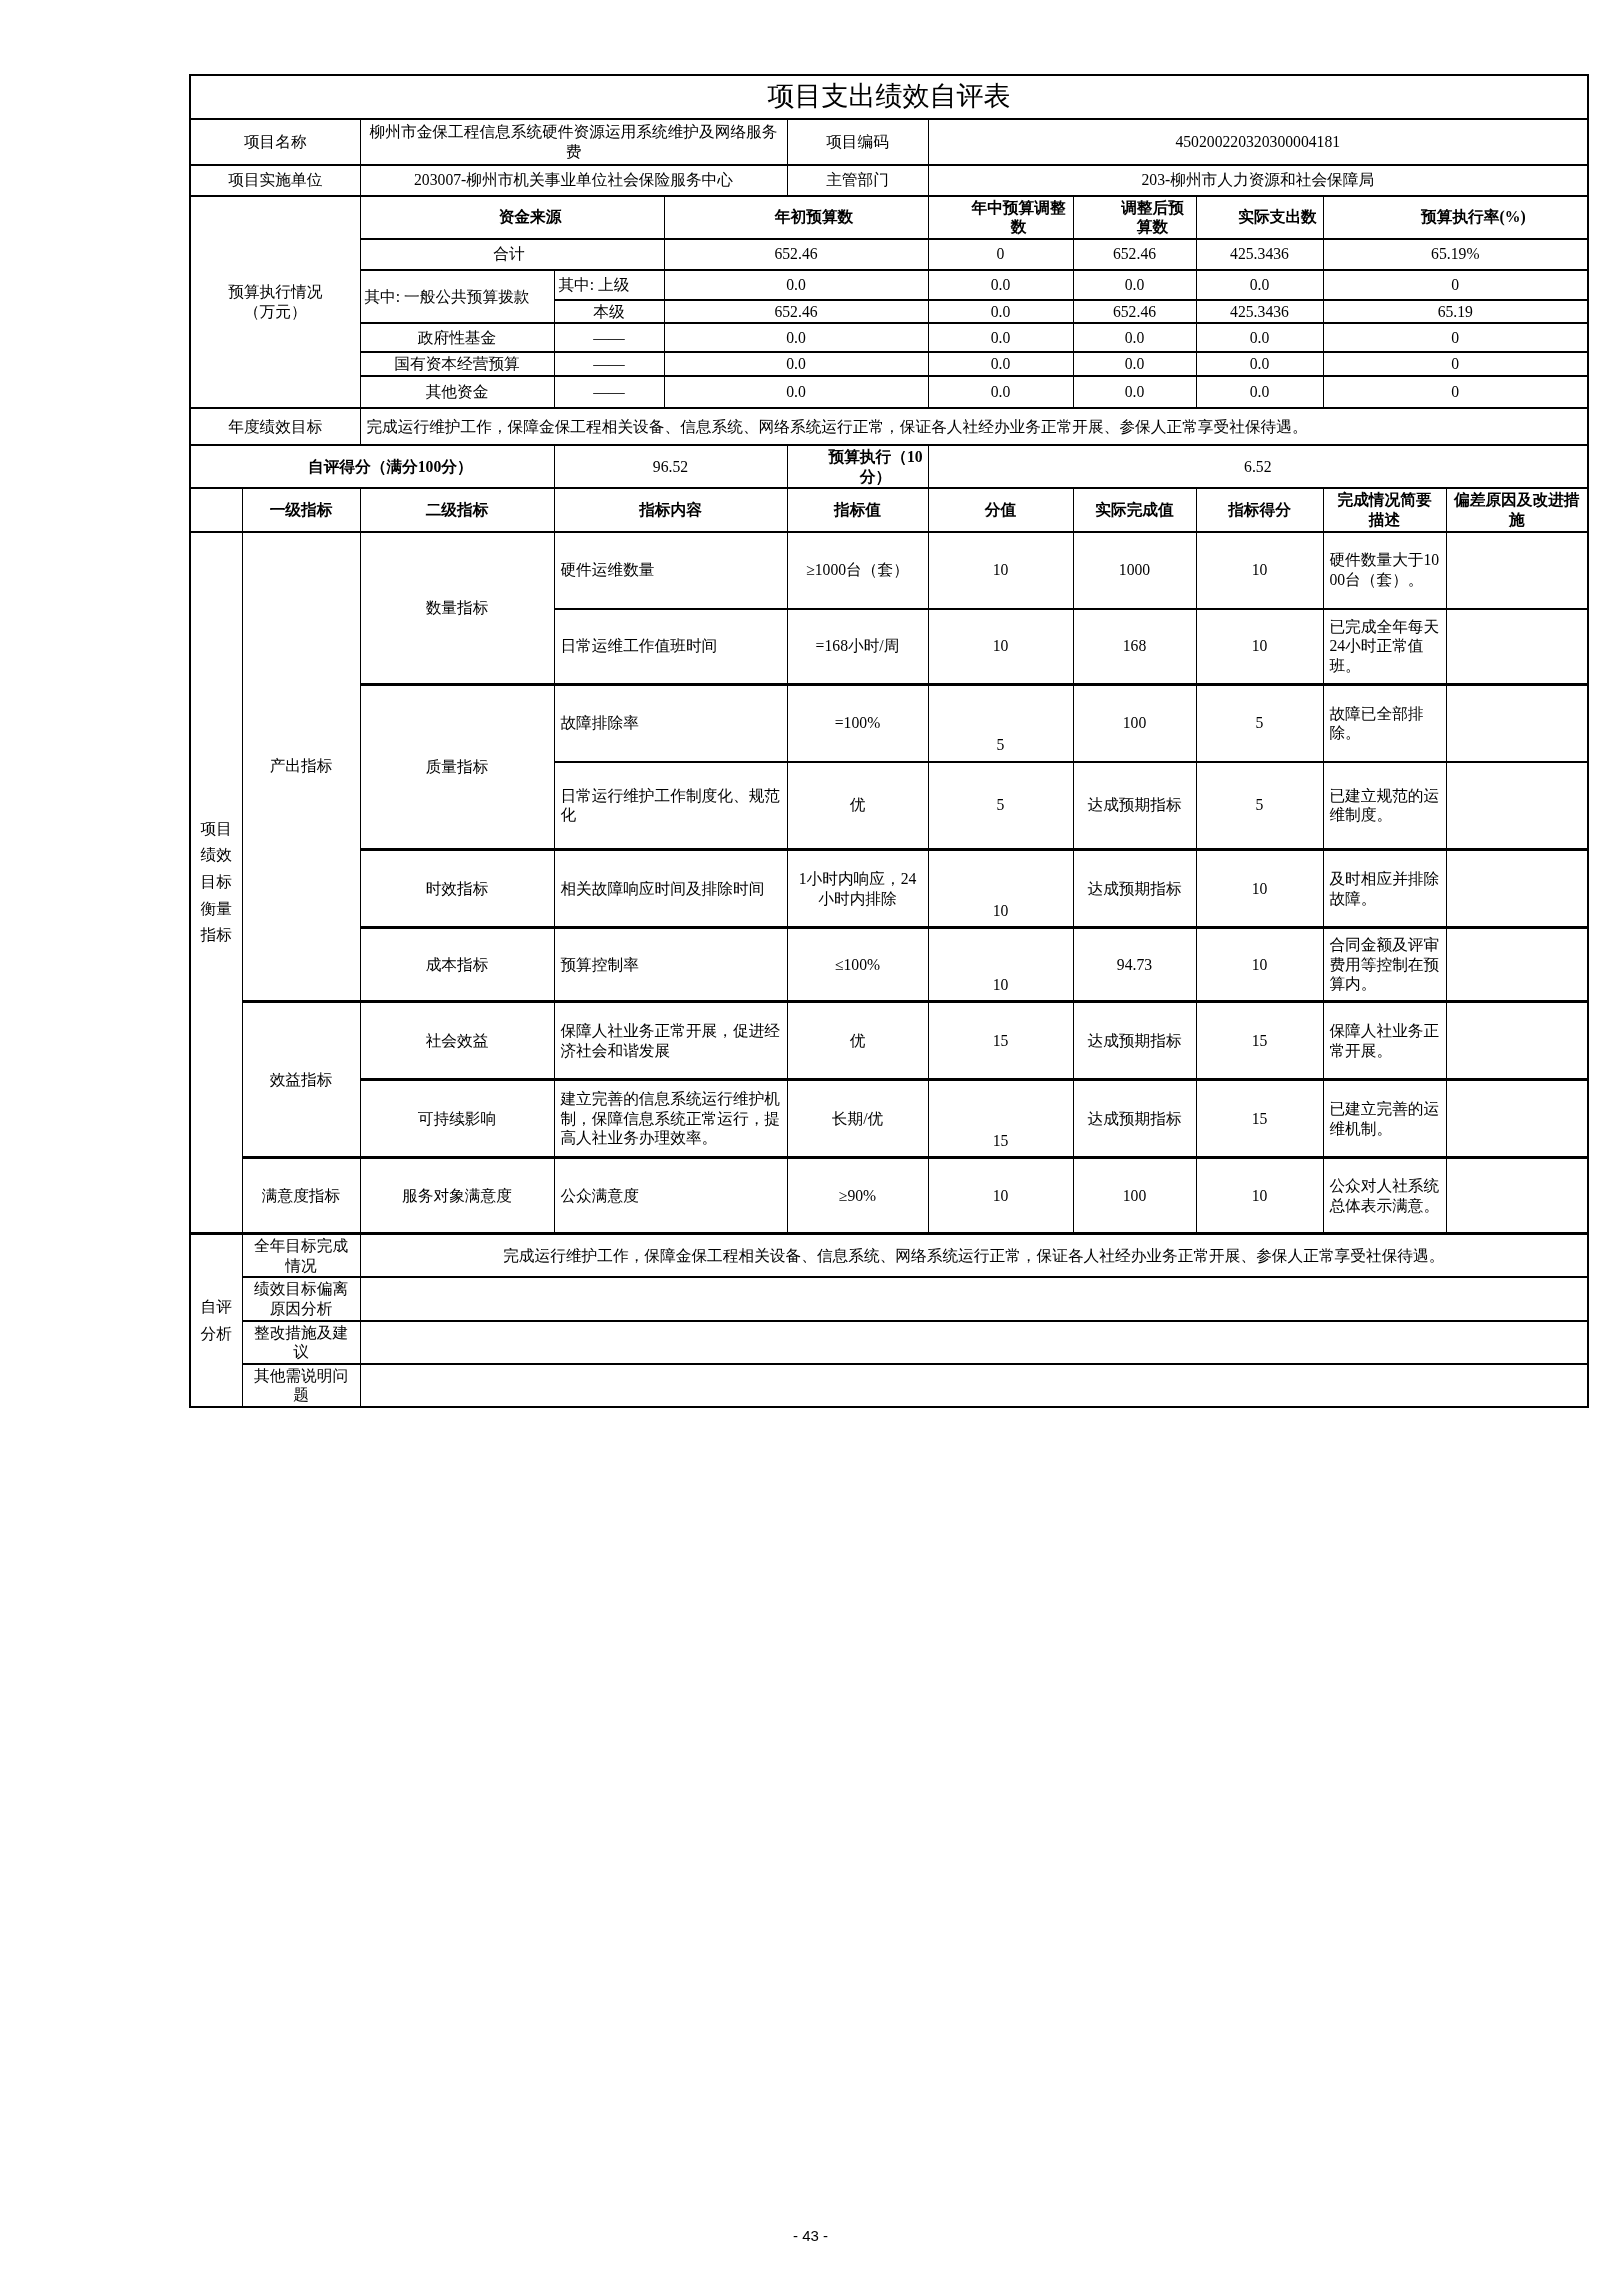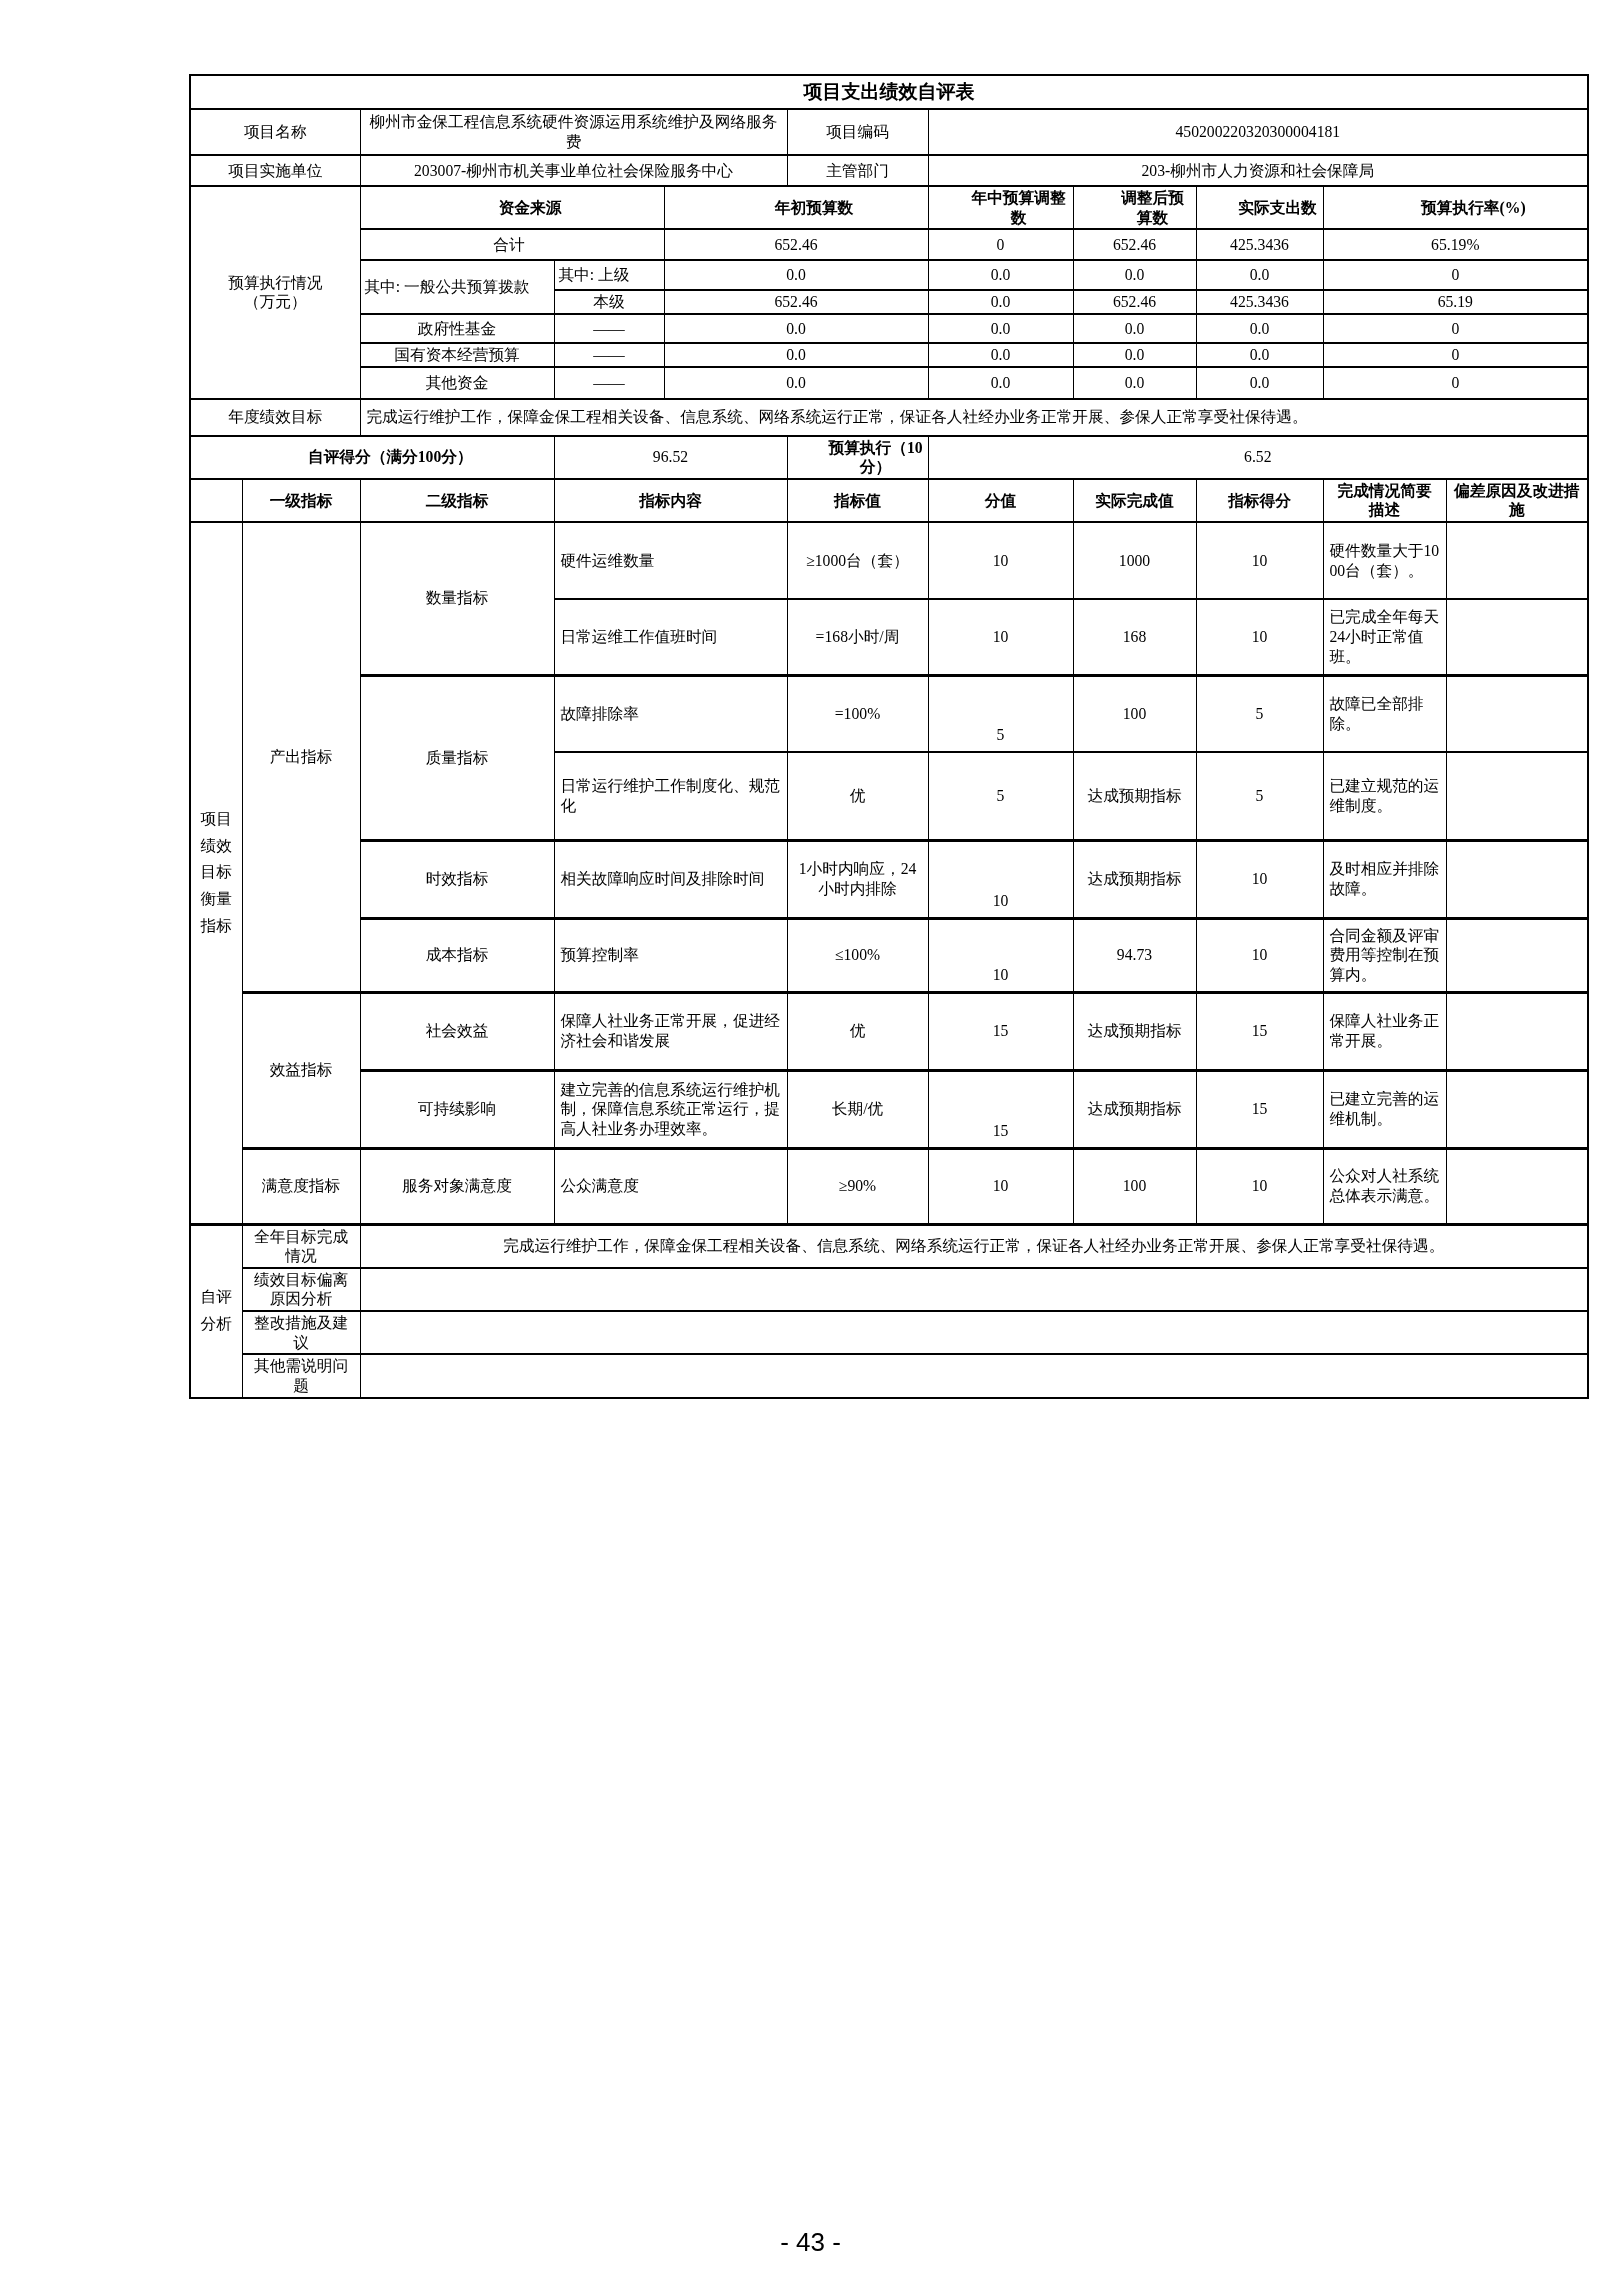--- a/index.html
+++ b/index.html
@@ -14,32 +14,32 @@
   }
   td{
     border:1px solid #000;
     border-top-width:2px;border-bottom-width:2px;
     padding:1px 3.9px;
     text-align:center;vertical-align:middle;
     font-size:15.7px;line-height:1.25;
     word-break:break-all;overflow:hidden;
   }
   tr.thick > td{border-top-width:3.9px;}
-  td.title-cell{font-size:19px;font-weight:bold;border-bottom-width:2.9px;padding:3.9px 0;}
+  td.title-cell{font-size:27px;font-weight:normal;border-bottom-width:2.9px;padding:3.9px 0;}
   td.bold{font-weight:bold;padding-left:40px;}
   td.left{text-align:left;}
   td.right{text-align:center;padding-right:9.8px;}
   td.vbot{vertical-align:bottom;padding-bottom:5.9px;}
   td.vlabel{padding:0 8.8px;line-height:1.7;}
   td.desc{text-align:left;padding:2px 5.9px;}
   td.hdr{font-weight:bold;padding:1px 6.9px;}
   .blk{display:block;}
   .page-num{
     position:absolute;left:0;right:0;top:2227px;text-align:center;
-    font-family:"Liberation Sans","DejaVu Sans",sans-serif;font-size:26px;color:#000;
+    font-family:"Liberation Sans","DejaVu Sans",sans-serif;font-size:15px;color:#000;
   }
 </style>
 </head>
 <body>
 
 <table class="report">
   <colgroup>
     <col style="width:52px">
       <col style="width:118px">
       <col style="width:194px">

